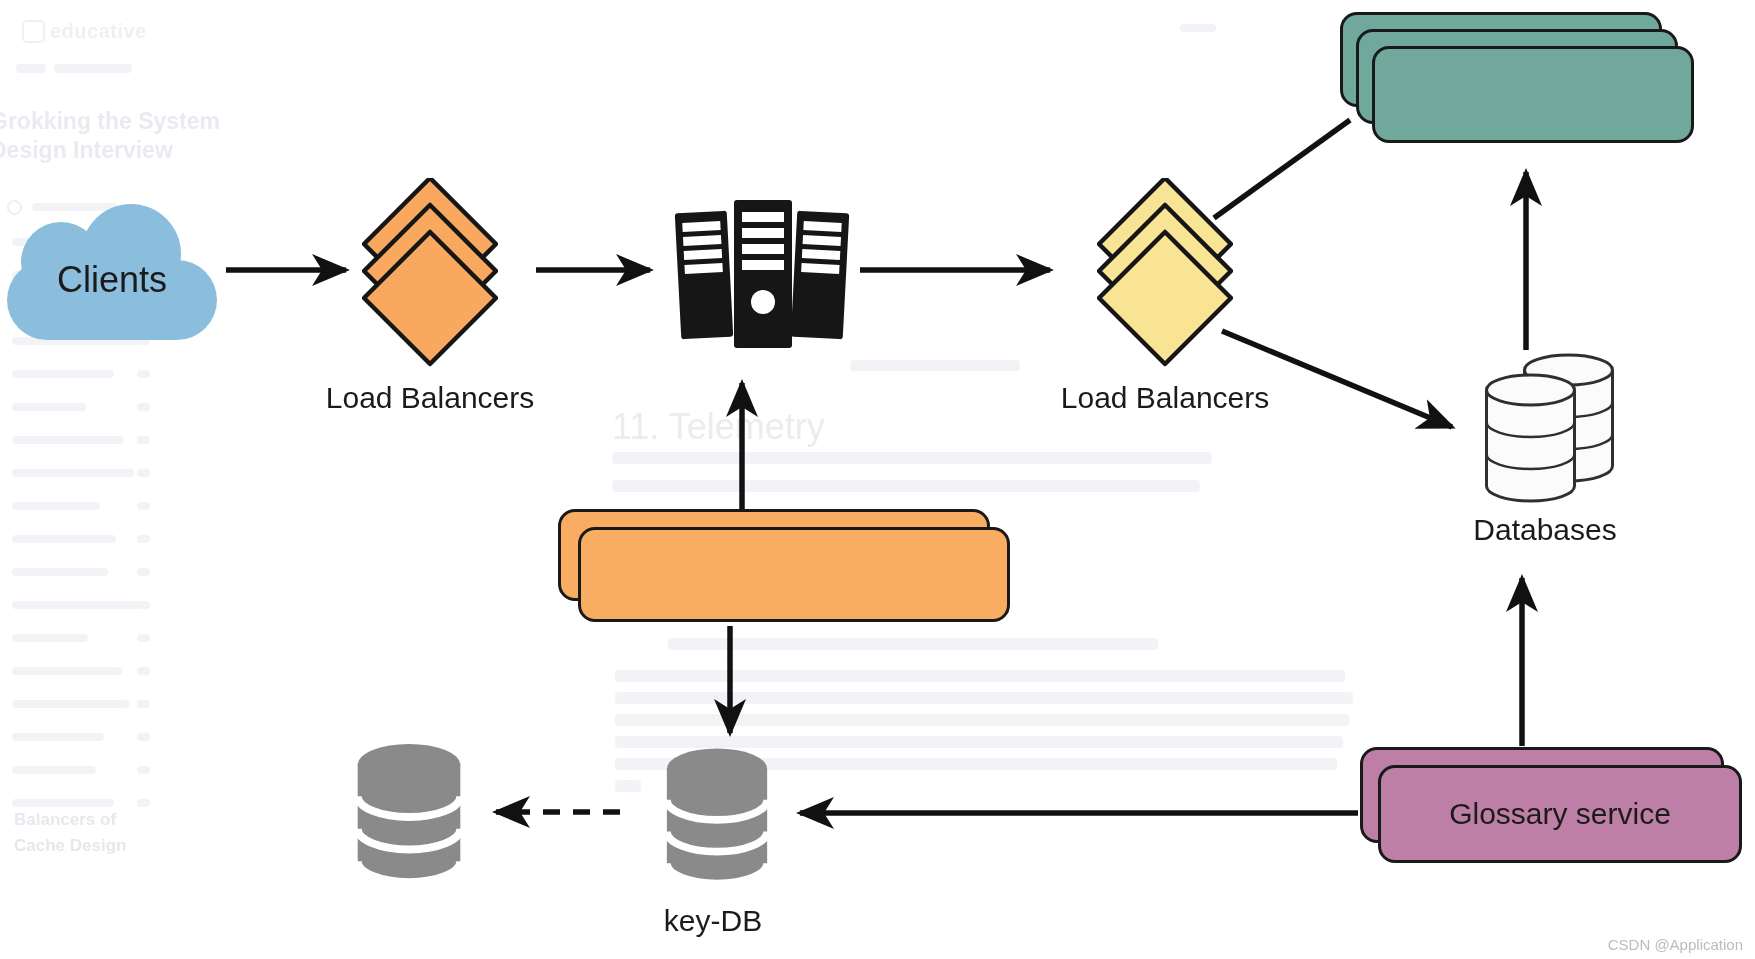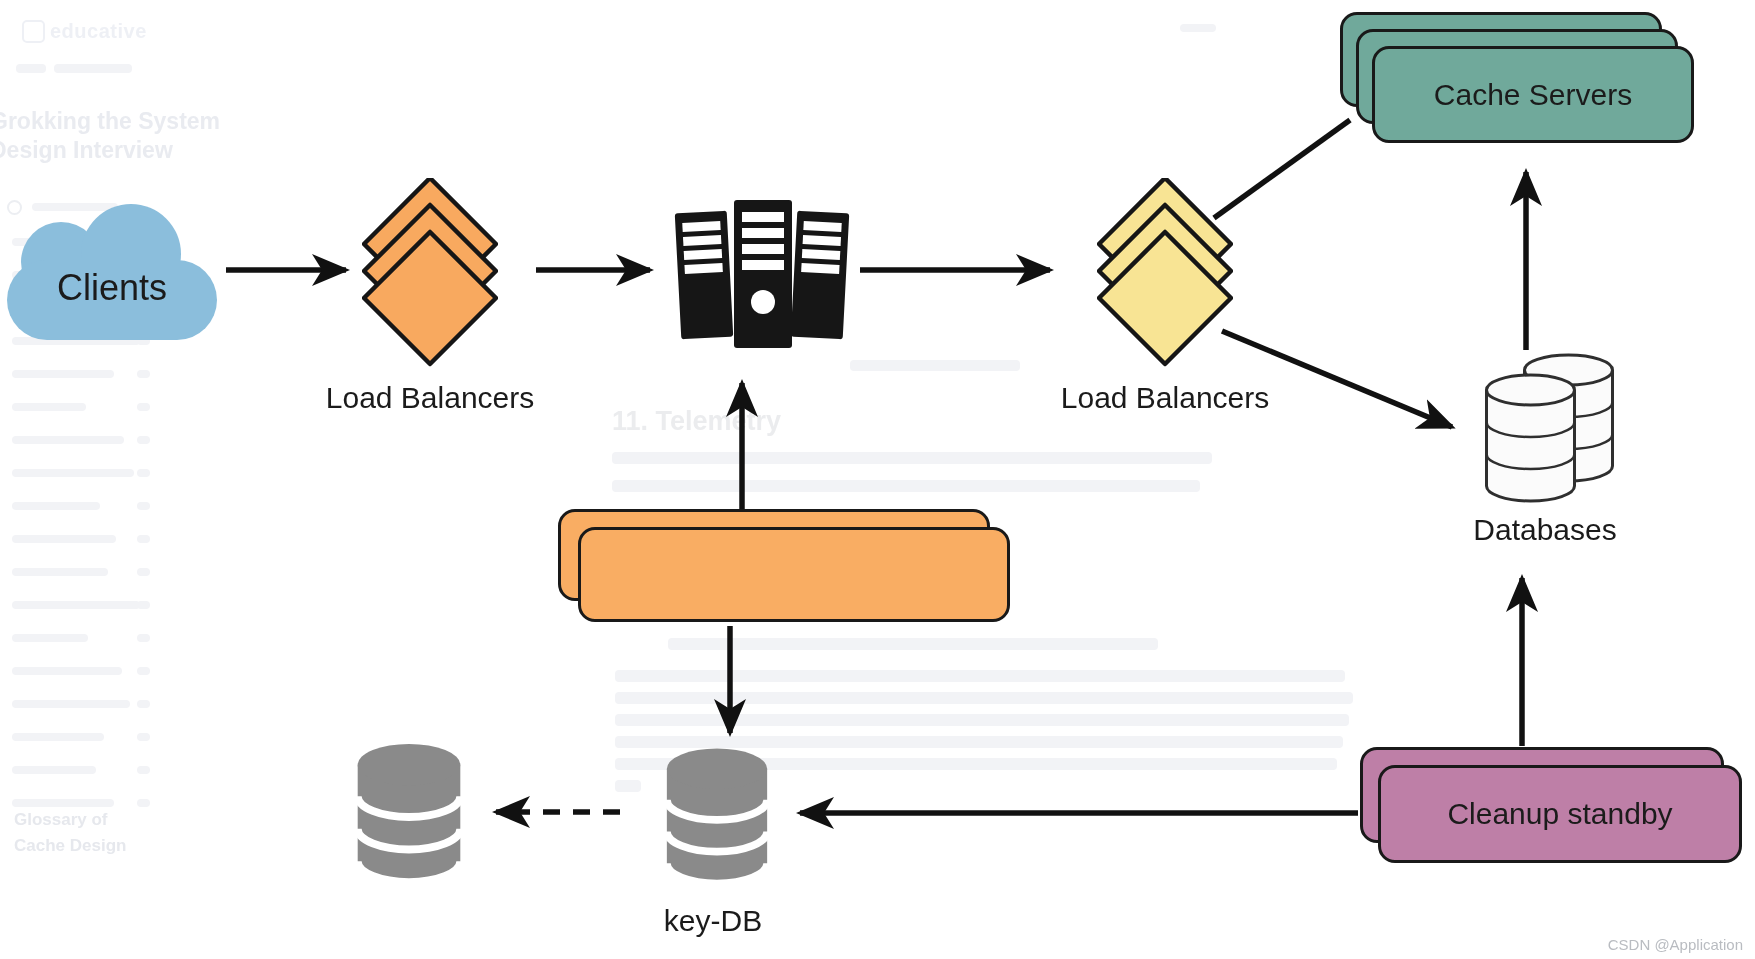--- a/index.html
+++ b/index.html
@@ -4,21 +4,21 @@
 <style>
   html,body{margin:0;padding:0;background:#fff;}
   #canvas{position:relative;width:1755px;height:959px;background:#ffffff;overflow:hidden;
           font-family:"Liberation Sans",sans-serif;}
   
   .bg{position:absolute;z-index:0;}
   .fbar{position:absolute;background:#f2f3f6;border-radius:4px;}
   .faint-logo-box{position:absolute;width:19px;height:19px;border:2.5px solid #eef0f5;border-radius:5px;}
   .faint-logo-text{position:absolute;color:#eef0f5;font-size:20px;font-weight:bold;letter-spacing:.5px;}
   .faint-title{position:absolute;color:#e9ebf0;font-size:23px;font-weight:bold;white-space:nowrap;}
-  .faint-heading{position:absolute;color:#ebecee;font-size:27px;font-weight:bold;white-space:nowrap;}
+  .faint-heading{position:absolute;color:#ebecee;font-size:36px;font-weight:normal;white-space:nowrap;}
   .faint-small{position:absolute;color:#e6e8ed;font-size:17px;font-weight:bold;white-space:nowrap;}
   .search-circle{position:absolute;width:11px;height:11px;border:2.5px solid #eceef2;border-radius:50%;}
   .watermark{position:absolute;right:12px;bottom:6px;color:#b9bcc1;font-size:15px;z-index:30;}
   
   #edges{position:absolute;left:0;top:0;z-index:5;}
   .node{position:absolute;z-index:10;}
   .stackbox{position:absolute;border:3.5px solid #191919;border-radius:17px;box-sizing:border-box;z-index:10;}
   .dlabel{position:absolute;transform:translate(-50%,-50%);color:#1b1b1b;font-size:30px;
           white-space:nowrap;z-index:12;}
   .dlabel.big{font-size:36px;}
@@ -69,21 +69,21 @@
         <div class="fbar" style="left: 137px; top: 667px; width: 13px; height: 8px;"></div>
         <div class="fbar" style="left: 12px; top: 700px; width: 118px; height: 8px;"></div>
         <div class="fbar" style="left: 137px; top: 700px; width: 13px; height: 8px;"></div>
         <div class="fbar" style="left: 12px; top: 733px; width: 92px; height: 8px;"></div>
         <div class="fbar" style="left: 137px; top: 733px; width: 13px; height: 8px;"></div>
         <div class="fbar" style="left: 12px; top: 766px; width: 84px; height: 8px;"></div>
         <div class="fbar" style="left: 137px; top: 766px; width: 13px; height: 8px;"></div>
         <div class="fbar" style="left: 12px; top: 799px; width: 102px; height: 8px;"></div>
         <div class="fbar" style="left: 137px; top: 799px; width: 13px; height: 8px;"></div>
       </div>
-    <div class="faint-small" style="left:14px;top:810px;">Glossary of</div>
+    <div class="faint-small" style="left:14px;top:810px;">Balancers of</div>
     <div class="faint-small" style="left:14px;top:836px;">Cache Design</div>
     <div class="fbar" style="left:1180px;top:24px;width:36px;height:8px;"></div>
     <div class="fbar" style="left:850px;top:360px;width:170px;height:11px;"></div>
     <div class="faint-heading" style="left:612px;top:406px;">11. Telemetry</div>
     <div class="fbar" style="left:612px;top:452px;width:600px;height:12px;"></div>
     <div class="fbar" style="left:612px;top:480px;width:588px;height:12px;"></div>
     <div class="fbar" style="left:668px;top:638px;width:490px;height:12px;"></div>
     <div class="fbar" style="left:615px;top:670px;width:730px;height:12px;"></div>
     <div class="fbar" style="left:615px;top:692px;width:738px;height:12px;"></div>
     <div class="fbar" style="left:615px;top:714px;width:734px;height:12px;"></div>
@@ -113,21 +113,21 @@
 
   <div class="node" style="left:7px;top:202px;width:214px;height:140px;">
     <svg width="214" height="140" viewBox="0 0 214 140">
       <g fill="#8BBEDC">
         <circle cx="54" cy="60" r="40"></circle>
         <circle cx="124" cy="52" r="50"></circle>
         <rect x="0" y="58" width="210" height="80" rx="40"></rect>
       </g>
     </svg>
   </div>
-  <div class="dlabel big" style="left:112px;top:288px;">Clients</div>
+  <div class="dlabel big" style="left:112px;top:280px;">Clients</div>
 
   <div class="node" style="left:362px;top:178px;">
     <svg width="136" height="190" viewBox="0 0 136 190">
       <g stroke="#161616" stroke-width="4.5" stroke-linejoin="round">
         <polygon points="68,0 134,66 68,132 2,66" fill="#F8A95F"></polygon>
         <polygon points="68,27 134,93 68,159 2,93" fill="#F8A95F"></polygon>
         <polygon points="68,54 134,120 68,186 2,120" fill="#F8A95F"></polygon>
       </g>
     </svg>
   </div>
@@ -167,21 +167,20 @@
         <polygon points="68,27 134,93 68,159 2,93" fill="#F8E494"></polygon>
         <polygon points="68,54 134,120 68,186 2,120" fill="#F8E494"></polygon>
       </g>
     </svg>
   </div>
   <div class="dlabel" style="left:1165px;top:398px;">Load Balancers</div>
 
   <div class="stackbox" style="left: 1340px; top: 12px; width: 322px; height: 95px; background: rgb(112, 169, 155);"></div>
   <div class="stackbox" style="left: 1356px; top: 29px; width: 322px; height: 95px; background: rgb(112, 169, 155);"></div>
   <div class="stackbox" style="left: 1372px; top: 46px; width: 322px; height: 97px; background: rgb(112, 169, 155);"></div>
-  <div class="dlabel" style="left:1533px;top:95px;">Cache Servers</div>
 
   <div class="node" style="left:1521px;top:353px;">
     <svg width="95" height="130" viewBox="0 0 95 130">
       <g stroke="#2f2f2f" fill="#FBFBFB">
         <path d="M3.5,17 V113 A44,15 0 0 0 91.5,113 V17" stroke-width="3"></path>
         <ellipse cx="47.5" cy="17" rx="44" ry="15" stroke-width="3"></ellipse>
         <path d="M3.5,49 A44,15 0 0 0 91.5,49" fill="none" stroke-width="2.5"></path>
         <path d="M3.5,81 A44,15 0 0 0 91.5,81" fill="none" stroke-width="2.5"></path>
       </g>
     </svg>
@@ -221,16 +220,16 @@
         <path d="M4,57 A52,21 0 0 0 108,57" stroke="#fff" stroke-width="8" fill="none"></path>
         <path d="M4,90 A52,21 0 0 0 108,90" stroke="#fff" stroke-width="8" fill="none"></path>
         <path d="M4,123 A52,21 0 0 0 108,123" stroke="#fff" stroke-width="8" fill="none"></path>
       </g>
     </svg>
   </div>
   <div class="dlabel" style="left:713px;top:921px;">key-DB</div>
 
   <div class="stackbox" style="left: 1360px; top: 747px; width: 364px; height: 96px; background: rgb(190, 127, 167);"></div>
   <div class="stackbox" style="left: 1378px; top: 765px; width: 364px; height: 98px; background: rgb(190, 127, 167);"></div>
-  <div class="dlabel" style="left:1560px;top:814px;">Cleanup standby</div>
+  <div class="dlabel" style="left:1560px;top:814px;">Glossary service</div>
 
   <div class="watermark">CSDN @Application</div>
 </div>
 
 </body></html>

